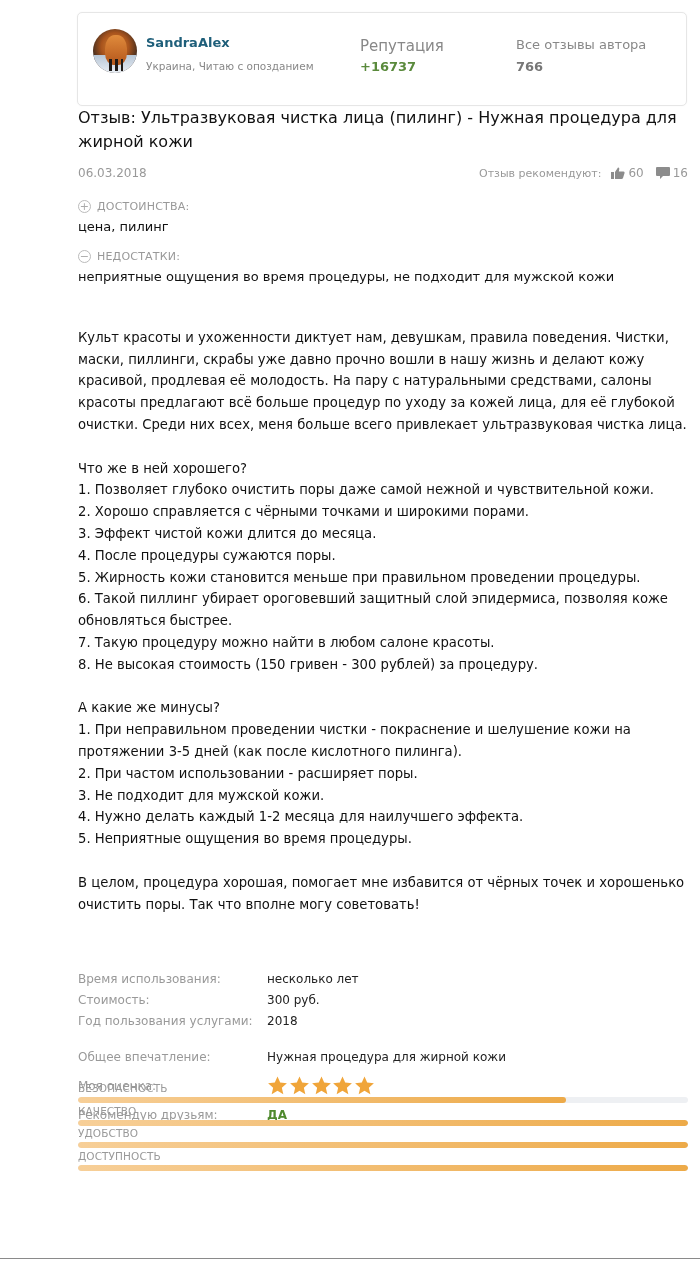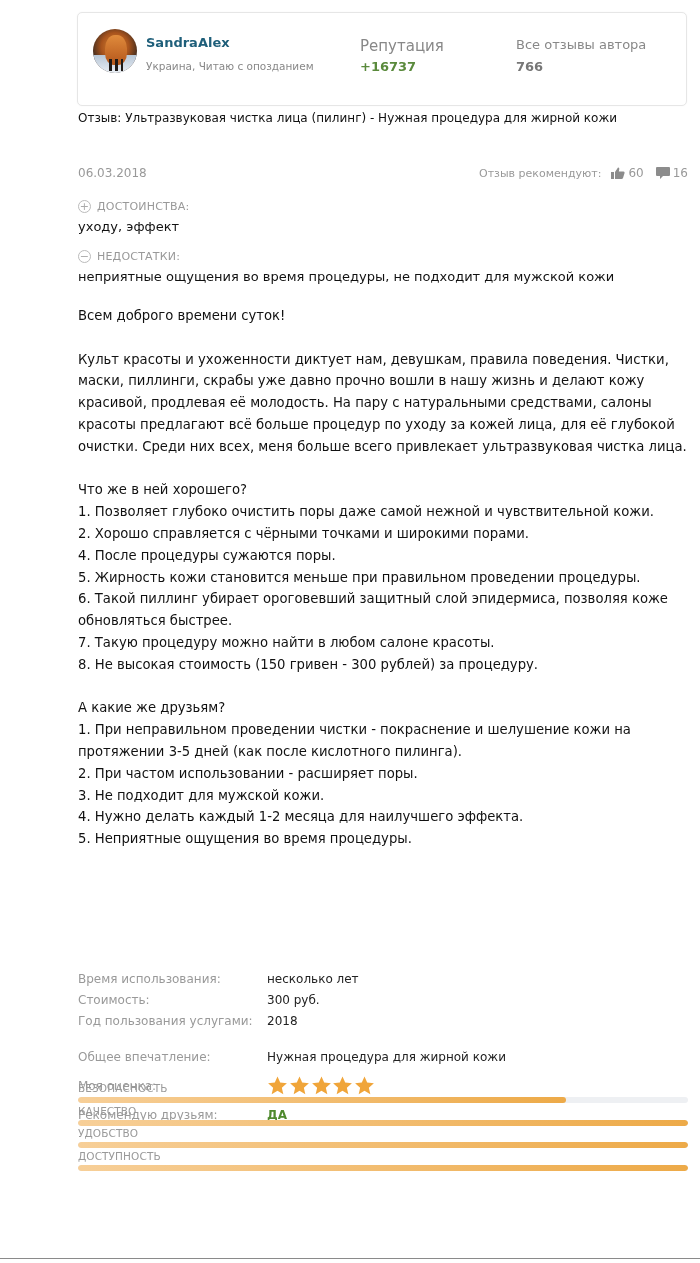--- a/index.html
+++ b/index.html
@@ -19,21 +19,21 @@
     background: linear-gradient(180deg, #e08b3c, #b4561b); }
   .avatar .legs { position: absolute; left: 16px; top: 30px; width: 14px; height: 12px;
     background: repeating-linear-gradient(90deg, #1e1a18 0 3px, transparent 3px 6px); }
   .author-name { position: absolute; left: 68px; top: 22px; font-size: 13px; font-weight: bold; color: #1f5f7a; }
   .author-sub { position: absolute; left: 68px; top: 47px; font-size: 10.5px; color: #888; }
   .rep-label { position: absolute; left: 282px; top: 24px; font-size: 15px; color: #888; }
   .rep-value { position: absolute; left: 282px; top: 46px; font-size: 13px; font-weight: bold; color: #5a8a3c; }
   .reviews-label { position: absolute; left: 438px; top: 24px; font-size: 13px; color: #888; }
   .reviews-value { position: absolute; left: 438px; top: 46px; font-size: 13px; font-weight: bold; color: #777; }
 
-  .title { position: absolute; left: 0; top: 106px; width: 610px; font-size: 12px; line-height: 24px; color: #111; }
+  .title { position: absolute; left: 0; top: 106px; width: 610px; font-size: 16px; line-height: 24px; color: #111; }
   .date { position: absolute; left: 0; top: 166px; font-size: 12px; color: #999; }
   .recommend { position: absolute; right: 0; top: 166px; font-size: 11px; color: #999; display: flex; align-items: center; }
   .recommend .lbl { margin-right: 10px; }
   .recommend .icon { width: 14px; height: 12px; display: inline-block; margin-right: 3px; }
   .recommend .num { font-size: 12px; margin-right: 12px; color: #999; }
   .recommend .num:last-child { margin-right: 0; }
 
   .pc-label { position: absolute; left: 0; font-size: 11px; color: #999; display: flex; align-items: center; letter-spacing: 0.2px; }
   .pc-label .circ { width: 13px; height: 13px; border: 1px solid #bbb; border-radius: 50%; box-sizing: border-box;
     display: inline-flex; align-items: center; justify-content: center; font-size: 11px; color: #aaa; margin-right: 6px; line-height: 1; }
@@ -95,53 +95,54 @@
           <path d="M1 0 H13 Q14 0 14 1 V8 Q14 9 13 9 H7 L4 12 V9 H1 Q0 9 0 8 V1 Q0 0 1 0 Z" fill="#8c8c8c"></path>
         </svg>
     </span>
     <span class="num">16</span>
   </div>
 
   <div class="pc-label" style="top:200px">
     <span class="circ">+</span>
     <span>ДОСТОИНСТВА:</span>
   </div>
-  <div class="pc-text" style="top:219px">уходу, эффект</div>
+  <div class="pc-text" style="top:219px">цена, пилинг</div>
 
   <div class="pc-label" style="top:250px">
     <span class="circ">−</span>
     <span>НЕДОСТАТКИ:</span>
   </div>
   <div class="pc-text" style="top:269px">неприятные ощущения во время процедуры, не подходит для мужской кожи</div>
 
   <div class="body-text">
-    <p>Всем доброго времени суток!</p>
     <div class="gap"></div>
     <p>Культ красоты и ухоженности диктует нам, девушкам, правила поведения. Чистки, маски, пиллинги, скрабы уже давно прочно вошли в нашу жизнь и делают кожу красивой, продлевая её молодость. На пару с натуральными средствами, салоны красоты предлагают всё больше процедур по уходу за кожей лица, для её глубокой очистки. Среди них всех, меня больше всего привлекает ультразвуковая чистка лица.</p>
     <div class="gap"></div>
     <p>Что же в ней хорошего?</p>
     <div id="pros-list">
         <p>1. Позволяет глубоко очистить поры даже самой нежной и чувствительной кожи.</p>
         <p>2. Хорошо справляется с чёрными точками и широкими порами.</p>
+        <p>3. Эффект чистой кожи длится до месяца.</p>
         <p>4. После процедуры сужаются поры.</p>
         <p>5. Жирность кожи становится меньше при правильном проведении процедуры.</p>
         <p>6. Такой пиллинг убирает ороговевший защитный слой эпидермиса, позволяя коже обновляться быстрее.</p>
         <p>7. Такую процедуру можно найти в любом салоне красоты.</p>
         <p>8. Не высокая стоимость (150 гривен - 300 рублей) за процедуру.</p>
       </div>
     <div class="gap"></div>
-    <p>А какие же друзьям?</p>
+    <p>А какие же минусы?</p>
     <div id="cons-list">
         <p>1. При неправильном проведении чистки - покраснение и шелушение кожи на протяжении 3-5 дней (как после кислотного пилинга).</p>
         <p>2. При частом использовании - расширяет поры.</p>
         <p>3. Не подходит для мужской кожи.</p>
         <p>4. Нужно делать каждый 1-2 месяца для наилучшего эффекта.</p>
         <p>5. Неприятные ощущения во время процедуры.</p>
       </div>
     <div class="gap"></div>
+    <p>В целом, процедура хорошая, помогает мне избавится от чёрных точек и хорошенько очистить поры. Так что вполне могу советовать!</p>
   </div>
 
   <div class="details" style="top:972px">
     <div class="detail-row" style="top:0px">
       <span class="k">Время использования:</span>
       <span class="v">несколько лет</span>
     </div>
     <div class="detail-row" style="top:21px">
       <span class="k">Стоимость:</span>
       <span class="v">300 руб.</span>

